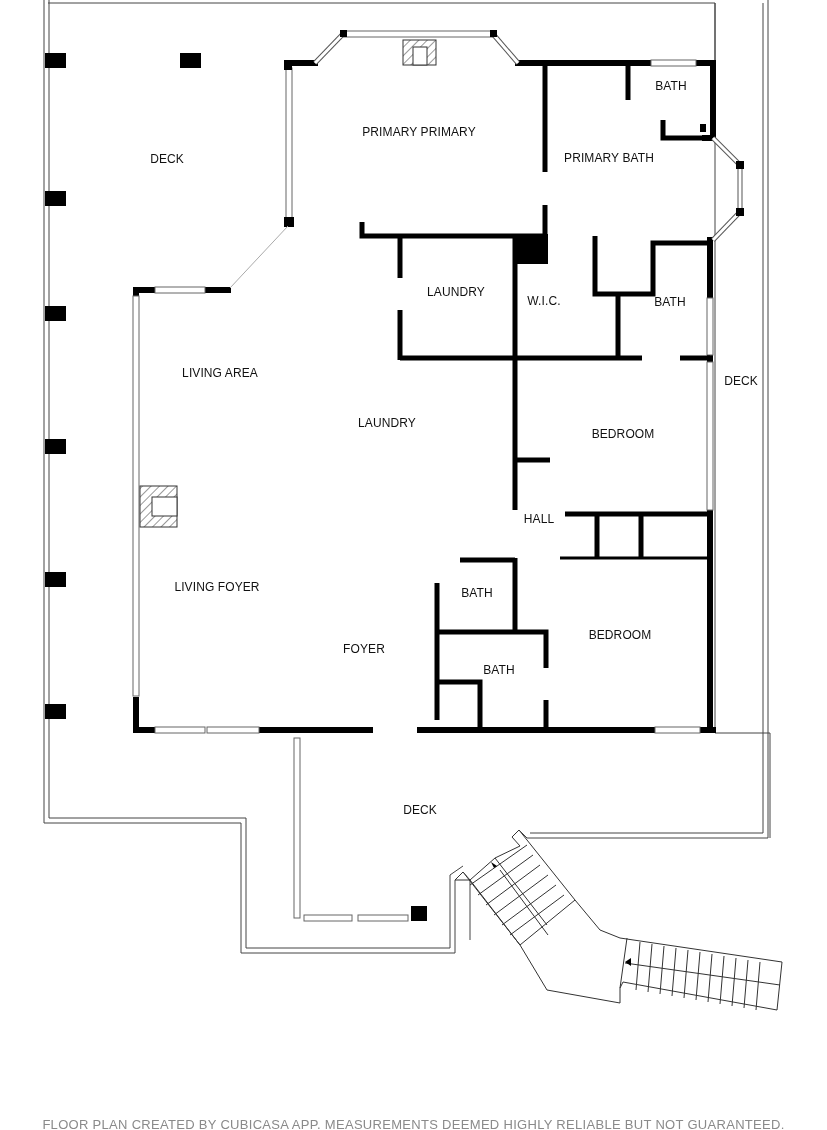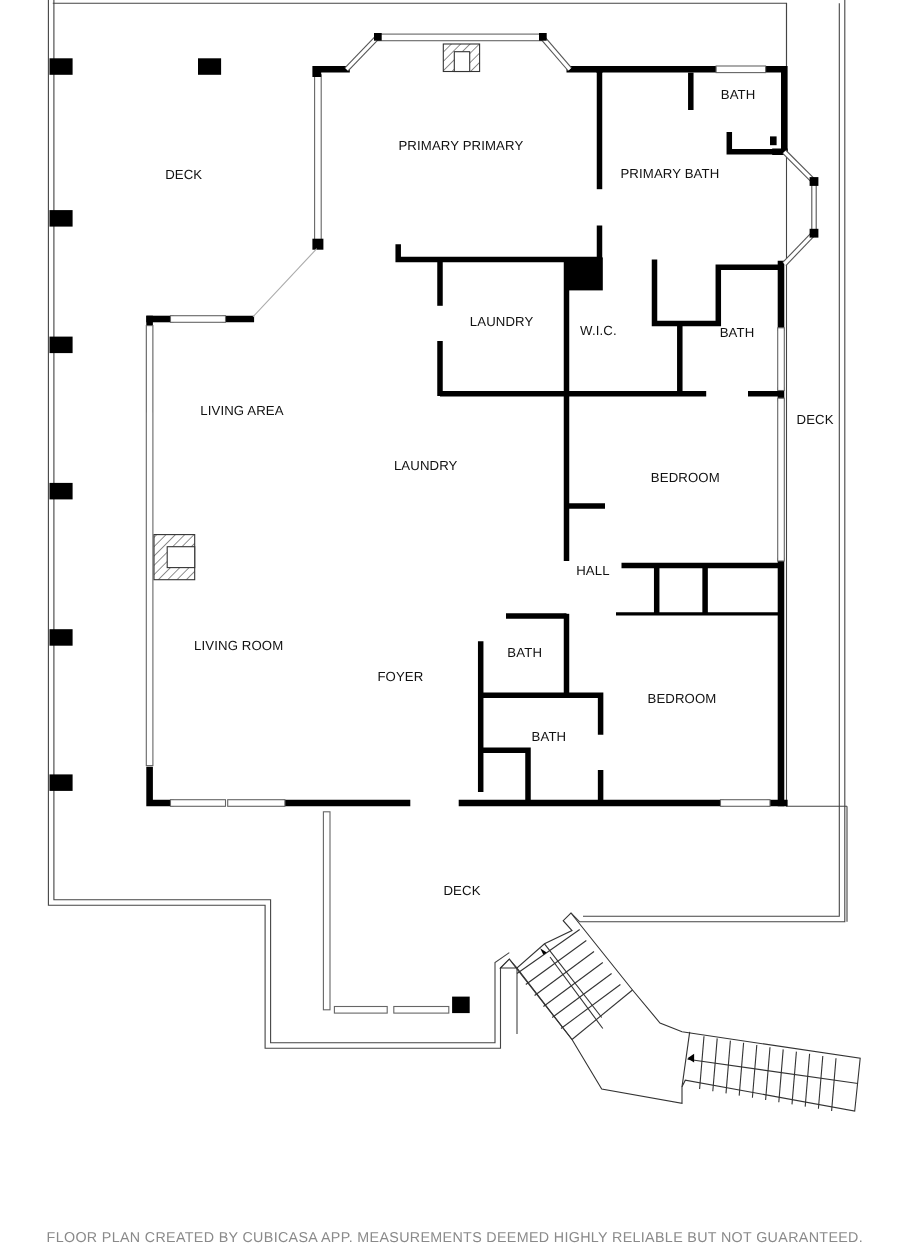--- a/index.html
+++ b/index.html
@@ -174,21 +174,21 @@
   <div class="lbl" style="left:609px;top:158px">PRIMARY BATH</div>
   <div class="lbl" style="left:671px;top:86px">BATH</div>
   <div class="lbl" style="left:456px;top:292px">LAUNDRY</div>
   <div class="lbl" style="left:544px;top:301px">W.I.C.</div>
   <div class="lbl" style="left:670px;top:302px">BATH</div>
   <div class="lbl" style="left:220px;top:373px">LIVING AREA</div>
   <div class="lbl" style="left:387px;top:423px">LAUNDRY</div>
   <div class="lbl" style="left:741px;top:381px">DECK</div>
   <div class="lbl" style="left:623px;top:434px">BEDROOM</div>
   <div class="lbl" style="left:539px;top:519px">HALL</div>
-  <div class="lbl" style="left:217px;top:587px">LIVING ROOM</div>
+  <div class="lbl" style="left:217px;top:587px">LIVING FOYER</div>
   <div class="lbl" style="left:477px;top:593px">BATH</div>
   <div class="lbl" style="left:620px;top:635px">BEDROOM</div>
-  <div class="lbl" style="left:364px;top:615px">FOYER</div>
+  <div class="lbl" style="left:364px;top:649px">FOYER</div>
   <div class="lbl" style="left:499px;top:670px">BATH</div>
   <div class="lbl" style="left:420px;top:810px">DECK</div>
 </div>
 
 <div class="footer">FLOOR PLAN CREATED BY CUBICASA APP. MEASUREMENTS DEEMED HIGHLY RELIABLE BUT NOT GUARANTEED.</div>
 
 </body></html>

